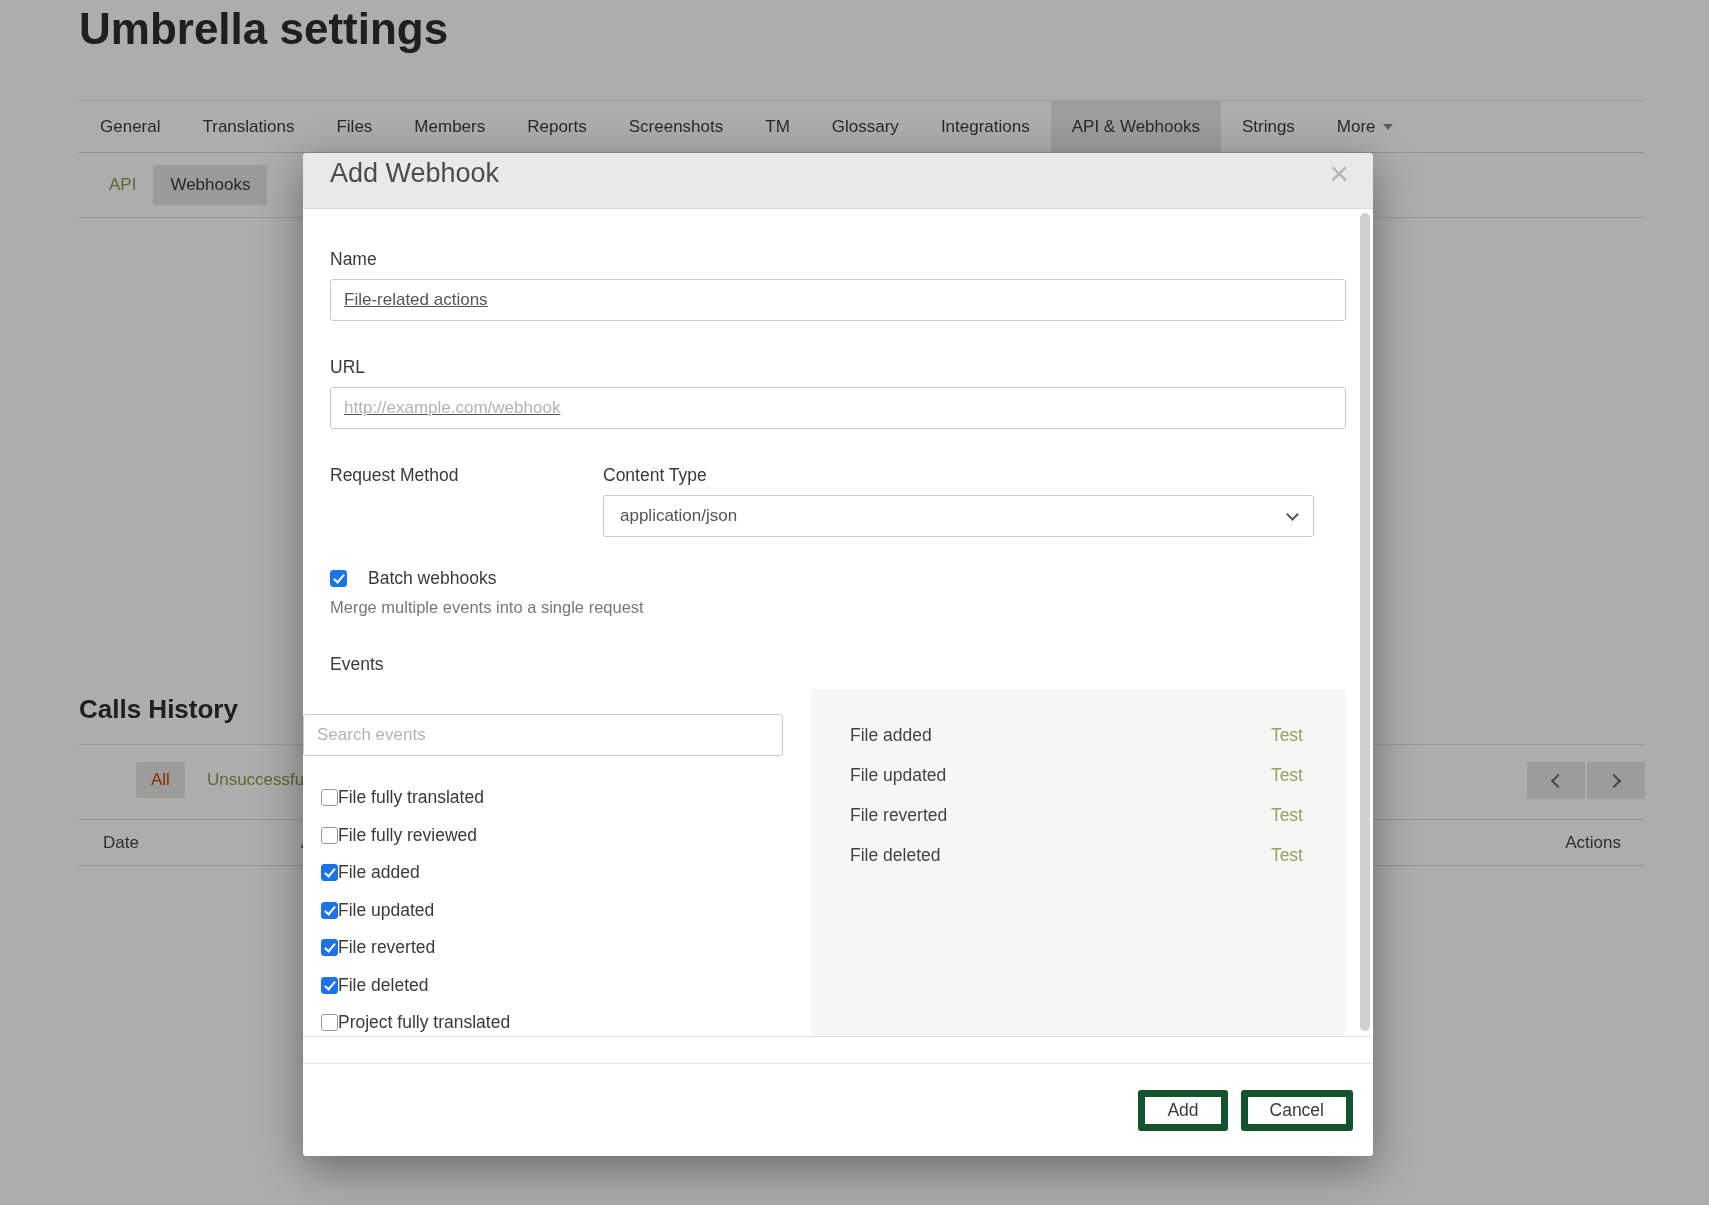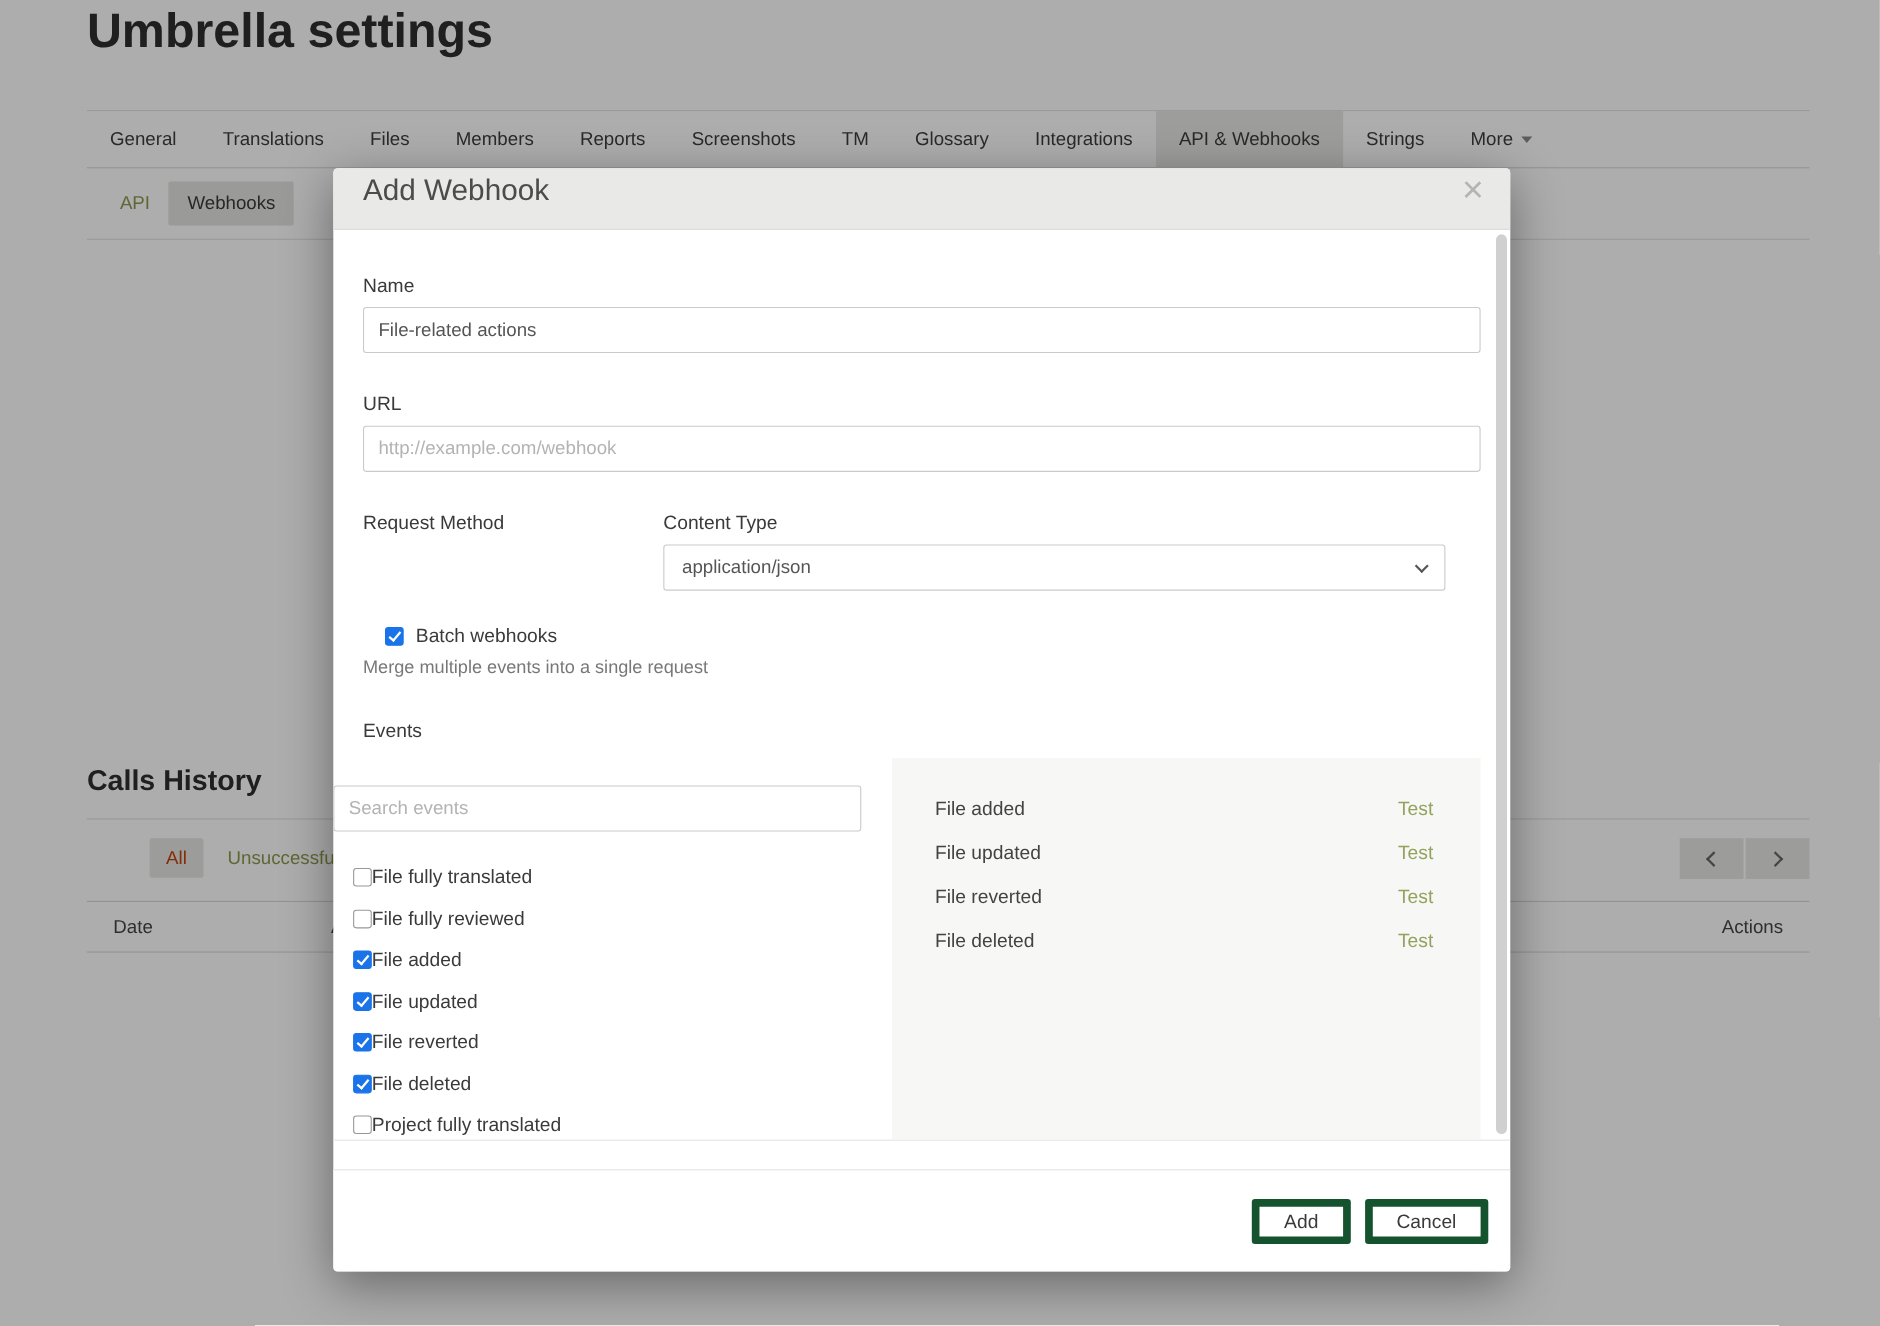--- a/index.html
+++ b/index.html
@@ -48,33 +48,33 @@
            z-index:10; border-radius:4px; box-shadow:0 12px 45px rgba(0,0,0,0.4); overflow:hidden; }
   .modal-header { height:56px; background:#e9e9e7; border-bottom:1px solid #dcdcda;
                   display:flex; align-items:center; padding:0 24px 15px 27px; }
   .modal-title { font-size:27px; font-weight:400; color:#4c4c4c; flex:1; }
   .modal-close { font-size:34px; color:#b4b4b2; line-height:1; cursor:pointer; font-weight:300; }
   .modal-body { padding:0 27px; }
   .field-label { font-size:17.5px; color:#3a3a3a; }
   .lbl-name { margin-top:40px; }
   .lbl-url  { margin-top:36px; }
   .text-input { width:1016px; height:42px; margin-top:9px; border:1px solid #cacaca; border-radius:3px;
-                padding:0 13px; font-size:17px; color:#555; font-family:"Liberation Sans",sans-serif; background:#fff; }
+                padding:0 13px; font-size:17px; color:#555; font-family:"Liberation Sans",sans-serif; background:#fff;text-decoration:underline; }
   .text-input::placeholder { color:#b3b3b3; }
   .two-col { display:flex; margin-top:36px; }
   .col-rm { width:273px; }
   .col-ct { width:743px; }
   .select { height:42px; margin-top:9px; border:1px solid #cacaca; border-radius:3px; background:#fff;
             display:flex; align-items:center; padding:0 16px; font-size:17px; color:#555; cursor:pointer; }
   .col-rm .select { width:260px; }
   .col-ct .select { width:711px; }
   .select-value { flex:1; }
   .select .chev-dn { width:9px; height:9px; border-right:2px solid #555; border-bottom:2px solid #555;
                      transform:rotate(45deg); margin-top:-4px; }
-  .batch-row { margin-top:31px; display:flex; align-items:center; gap:11px; cursor:pointer;margin-left:20px; }
+  .batch-row { margin-top:31px; display:flex; align-items:center; gap:21px; cursor:pointer; }
   .cb { width:17px; height:17px; border:1px solid #989898; border-radius:3px; background:#fff;
         display:inline-flex; align-items:center; justify-content:center; flex:none; }
   .cb.checked { background:#1a73e8; border-color:#1a73e8; }
   .cb.checked::after { content:""; width:4px; height:9px; border-right:2px solid #fff; border-bottom:2px solid #fff;
                        transform:rotate(40deg); margin-top:-2px; }
   .cb-label { font-size:17.5px; color:#3a3a3a; }
   .hint { margin-top:9px; font-size:16.5px; color:#787878; }
   .lbl-events { margin-top:37px; }
 
   .events-panel { margin:14px -27px 0 -27px; height:348px; position:relative; overflow:hidden;

